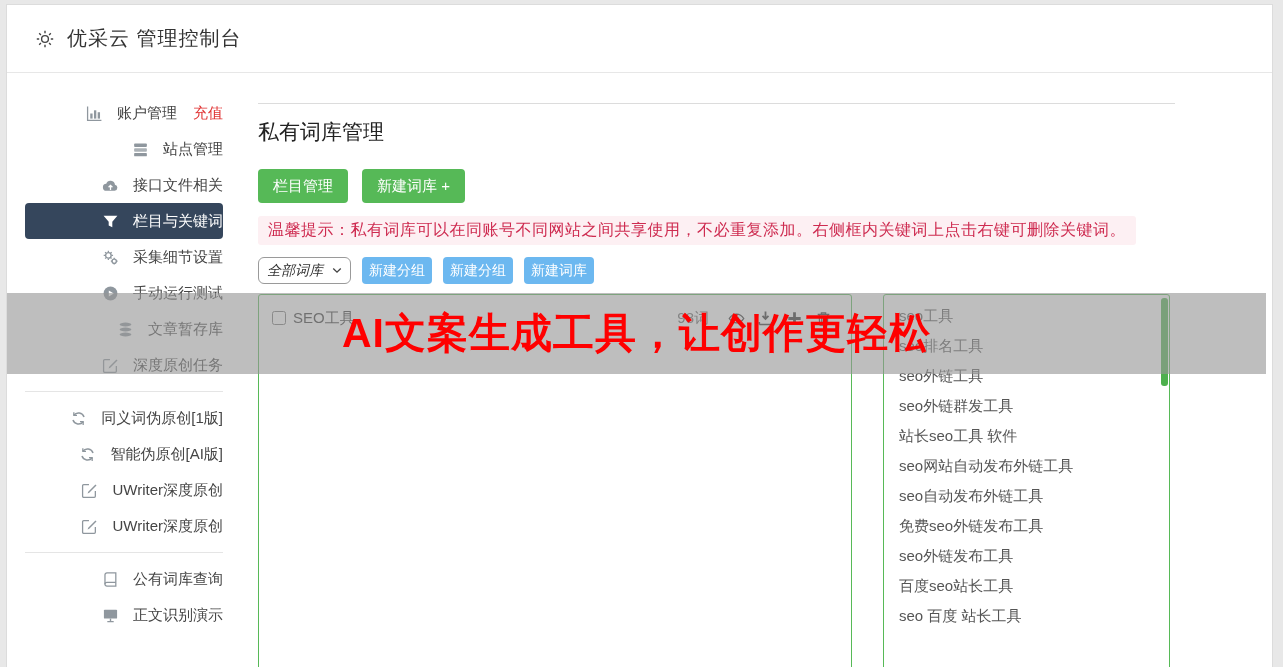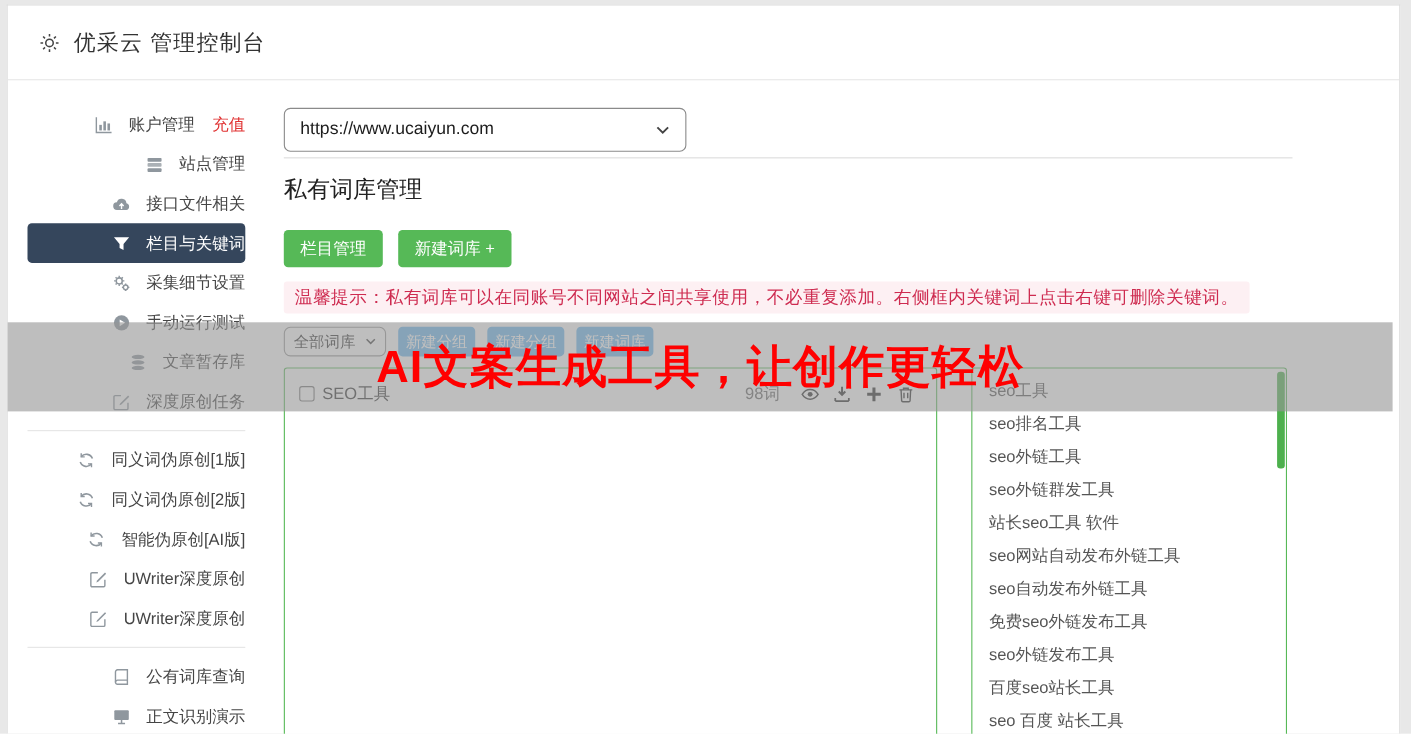--- a/index.html
+++ b/index.html
@@ -59,21 +59,21 @@
 
   .tip {
     margin-top:13px; display:inline-block; background:#fdf0f3; color:#ce2b50;
     font-size:16px; padding:4px 10px; border-radius:3px; letter-spacing:0.5px;
   }
 
   .group-bar { margin-top:12px; display:flex; gap:11px; align-items:center; }
   .group-select {
     width:93px; height:27px; border:1px solid #9a9a9a; border-radius:6px;
     display:flex; align-items:center; justify-content:space-between;
-    padding:0 8px; font-size:14px; color:#333; cursor:pointer; background:#fff;
+    padding:0 8px; font-size:14px; color:#333; cursor:pointer; background:#fff;font-style:italic;
   }
   .group-select .chev { width:10px; height:7px; }
   .btn-blue {
     background:#6cb8f0; color:#fff; border:none; border-radius:4px;
     font-size:14px; height:27px; padding:0 7px; cursor:pointer; font-family:Liberation Mono, monospace;
   }
 
   .panels { margin-top:10px; display:flex; gap:31px; }
   .panel {
     border:1px solid #57b957; border-radius:3px; background:#fff; height:400px;
@@ -254,26 +254,20 @@
       <div class="side-item">
         <svg class="ic" viewBox="0 0 16 16">
             <use href="#i-refresh"></use>
           </svg>
         <span>同义词伪原创[1版]</span>
       </div>
       <div class="side-item">
         <svg class="ic" viewBox="0 0 16 16">
             <use href="#i-refresh"></use>
           </svg>
-        <span>同义词伪原创[2版]</span>
-      </div>
-      <div class="side-item">
-        <svg class="ic" viewBox="0 0 16 16">
-            <use href="#i-refresh"></use>
-          </svg>
         <span>智能伪原创[AI版]</span>
       </div>
       <div class="side-item">
         <svg class="ic" viewBox="0 0 16 16">
             <use href="#i-edit"></use>
           </svg>
         <span>UWriter深度原创</span>
       </div>
       <div class="side-item">
         <svg class="ic" viewBox="0 0 16 16">
@@ -291,26 +285,20 @@
       <div class="side-item">
         <svg class="ic" viewBox="0 0 16 16">
             <use href="#i-monitor"></use>
           </svg>
         <span>正文识别演示</span>
       </div>
     </nav>
 
     <div class="main">
 
-      <div class="site-select">
-        <span>https://www.ucaiyun.com</span>
-        <svg class="chev" viewBox="0 0 12 8">
-            <use href="#i-chev"></use>
-          </svg>
-      </div>
 
       <div class="h-divider"></div>
 
       <h2 class="page-title">私有词库管理</h2>
 
       <div class="btn-row">
         <button class="btn-green">栏目管理</button>
         <button class="btn-green">新建词库 +</button>
       </div>
 

